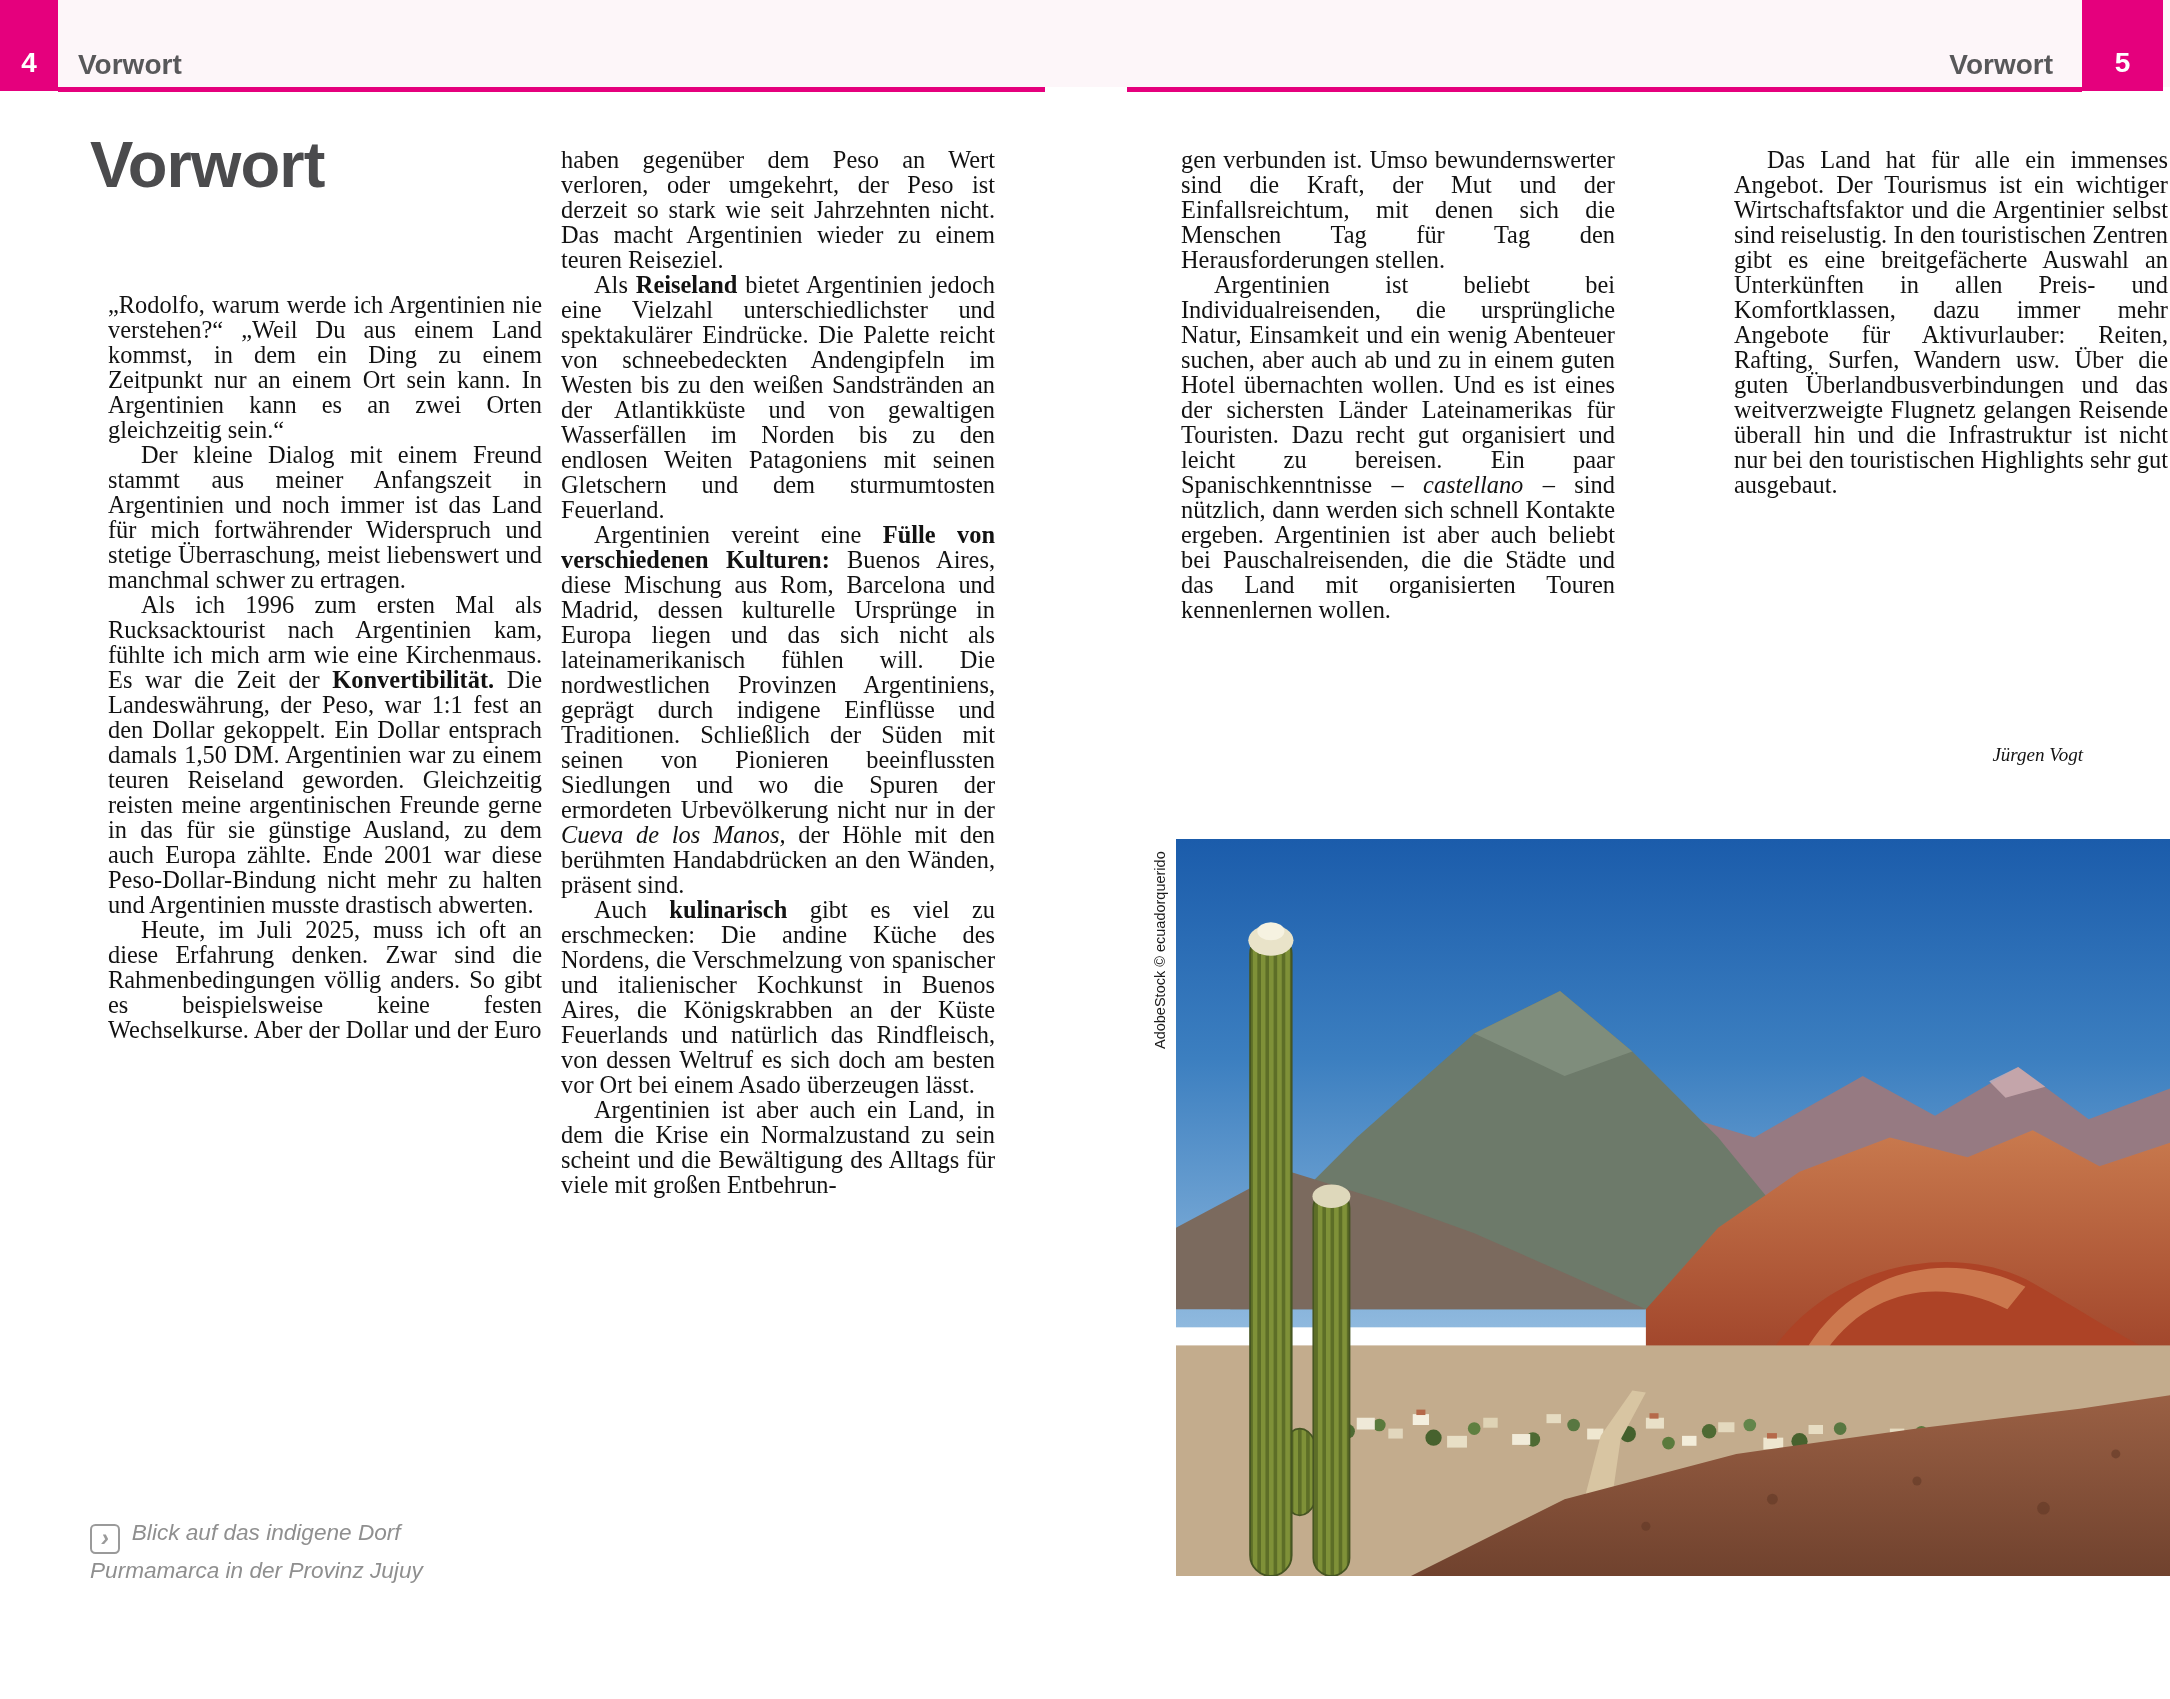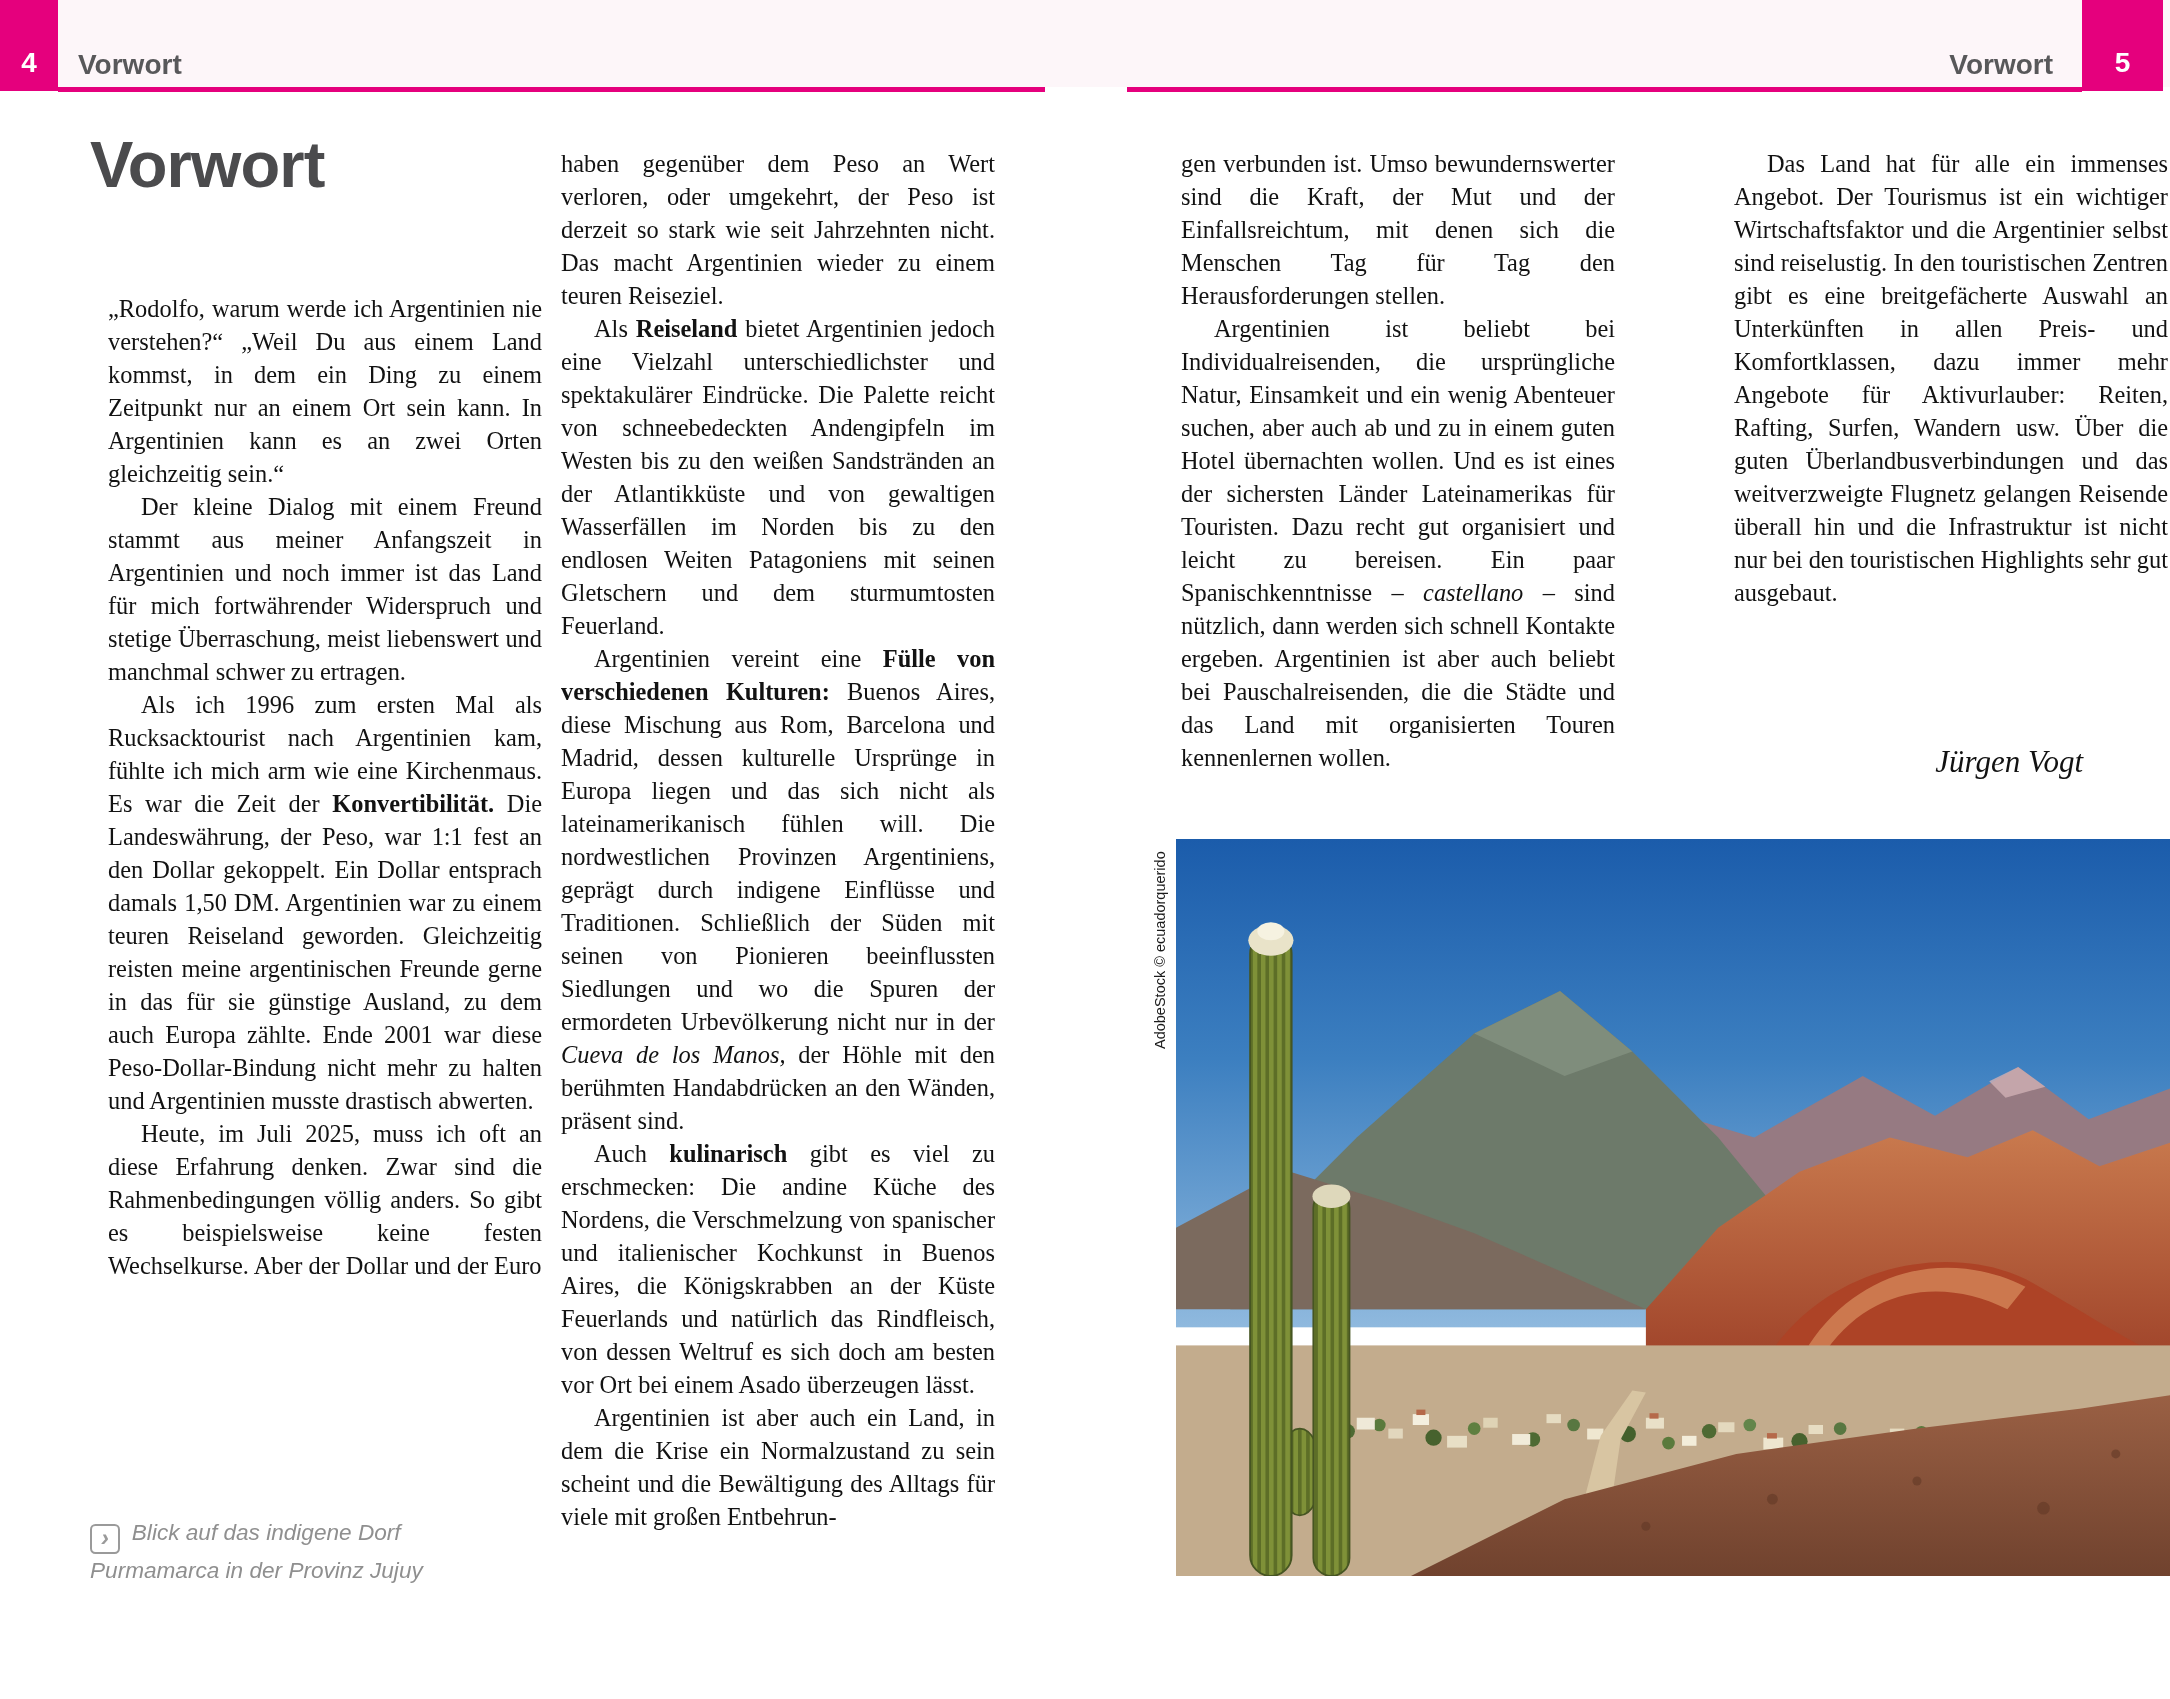--- a/index.html
+++ b/index.html
@@ -18,31 +18,31 @@
   .rule-right{left:1127px;width:955px;}
   .runhead{position:absolute;top:51px;font-family:"Liberation Sans",sans-serif;
            font-weight:700;font-size:28px;color:#58585A;line-height:1;}
   .runhead-left{left:78px;}
   .runhead-right{right:117px;}
   
   .title{position:absolute;left:90px;top:127px;margin:0;
          font-family:"Liberation Sans",sans-serif;font-weight:700;font-size:65px;
          color:#4B4B4D;letter-spacing:-0.9px;}
   
-  .col{position:absolute;width:434px;font-size:24.4px;line-height:33px;color:#121212;}
+  .col{position:absolute;width:434px;font-size:24.4px;line-height:25px;color:#121212;}
   .col p{margin:0;text-align:justify;}
   .col p.indent{text-indent:33px;}
   .b{font-weight:bold;}
   .i{font-style:italic;}
   #col1{left:92px;top:292px;margin-left:16px;}
   #col2{left:561px;top:147px;}
   #col3{left:1181px;top:147px;}
   #col4{left:1734px;top:147px;}
   .signature{position:absolute;left:1649px;top:744px;width:434px;text-align:right;
-             font-style:italic;font-size:31px;color:#121212;}
+             font-style:italic;font-size:19px;color:#121212;}
   
   .caption{position:absolute;left:90px;top:1516px;width:443px;
            font-family:"Liberation Sans",sans-serif;font-size:22.6px;line-height:33px;
            color:#8F8F8F;font-style:italic;}
   .cap-icon{display:inline-flex;align-items:center;justify-content:center;
             width:26px;height:26px;border:2.7px solid #9A9A9A;border-radius:5.4px;
             margin-right:11.8px;vertical-align:-6.3px;font-weight:700;font-size:23.5px;
             line-height:1;color:#9A9A9A;}
   
   .credit{position:absolute;left:1152px;top:839px;width:210px;height:20px;

